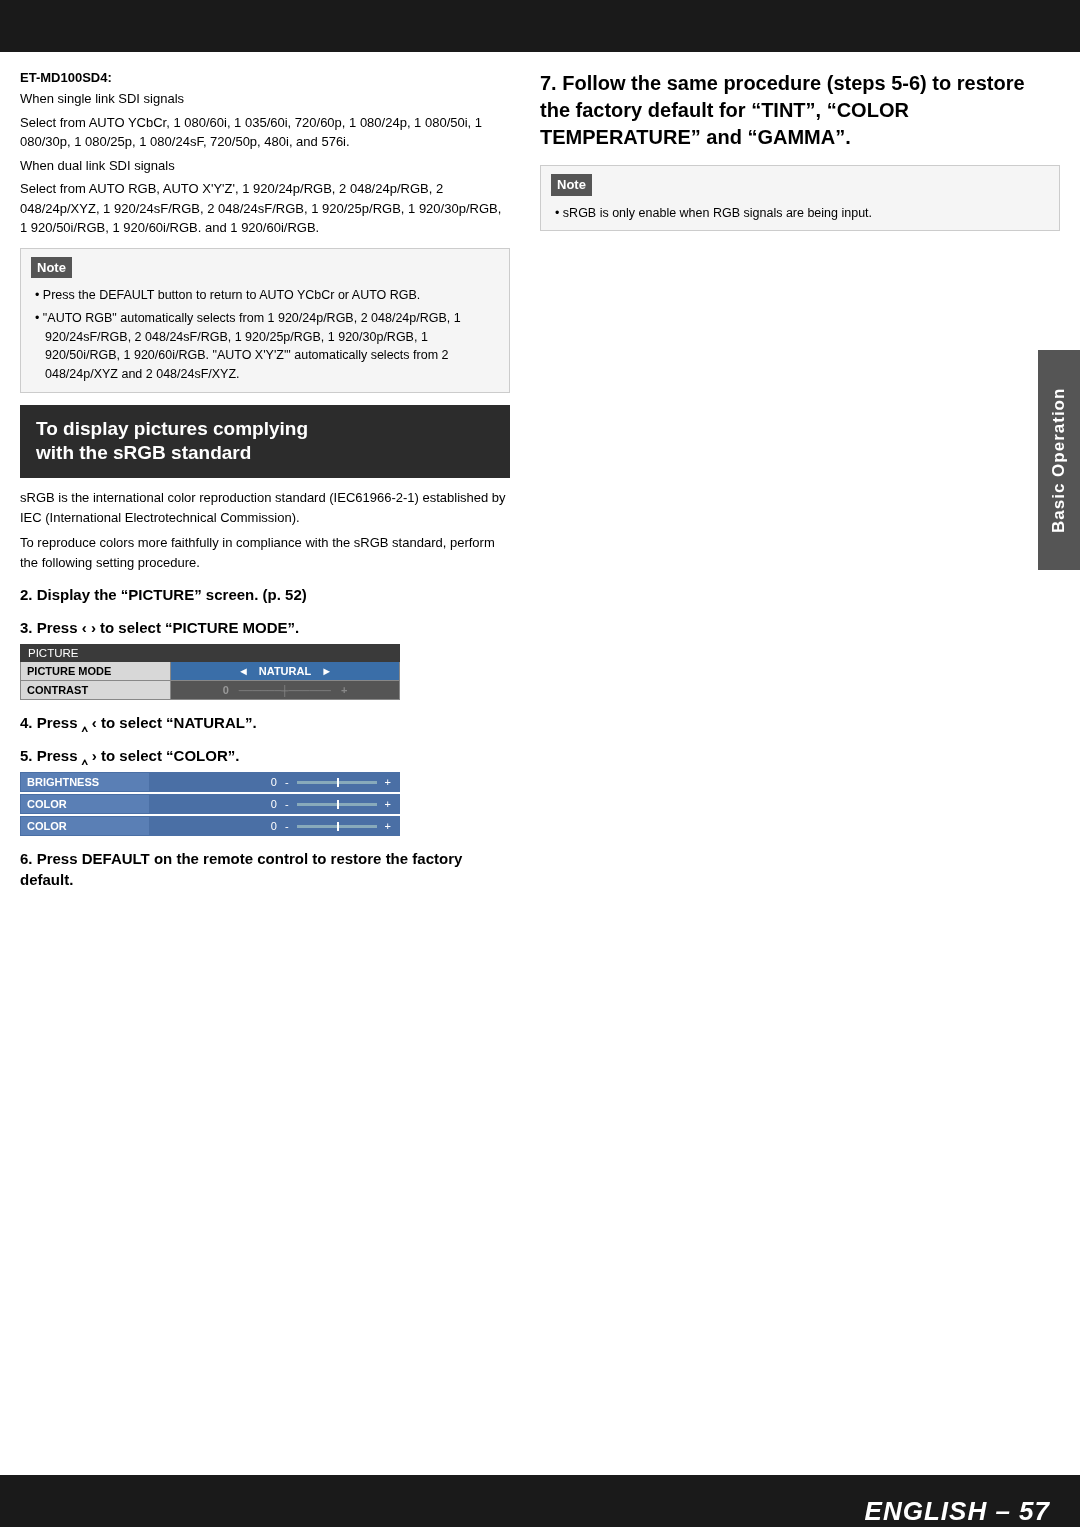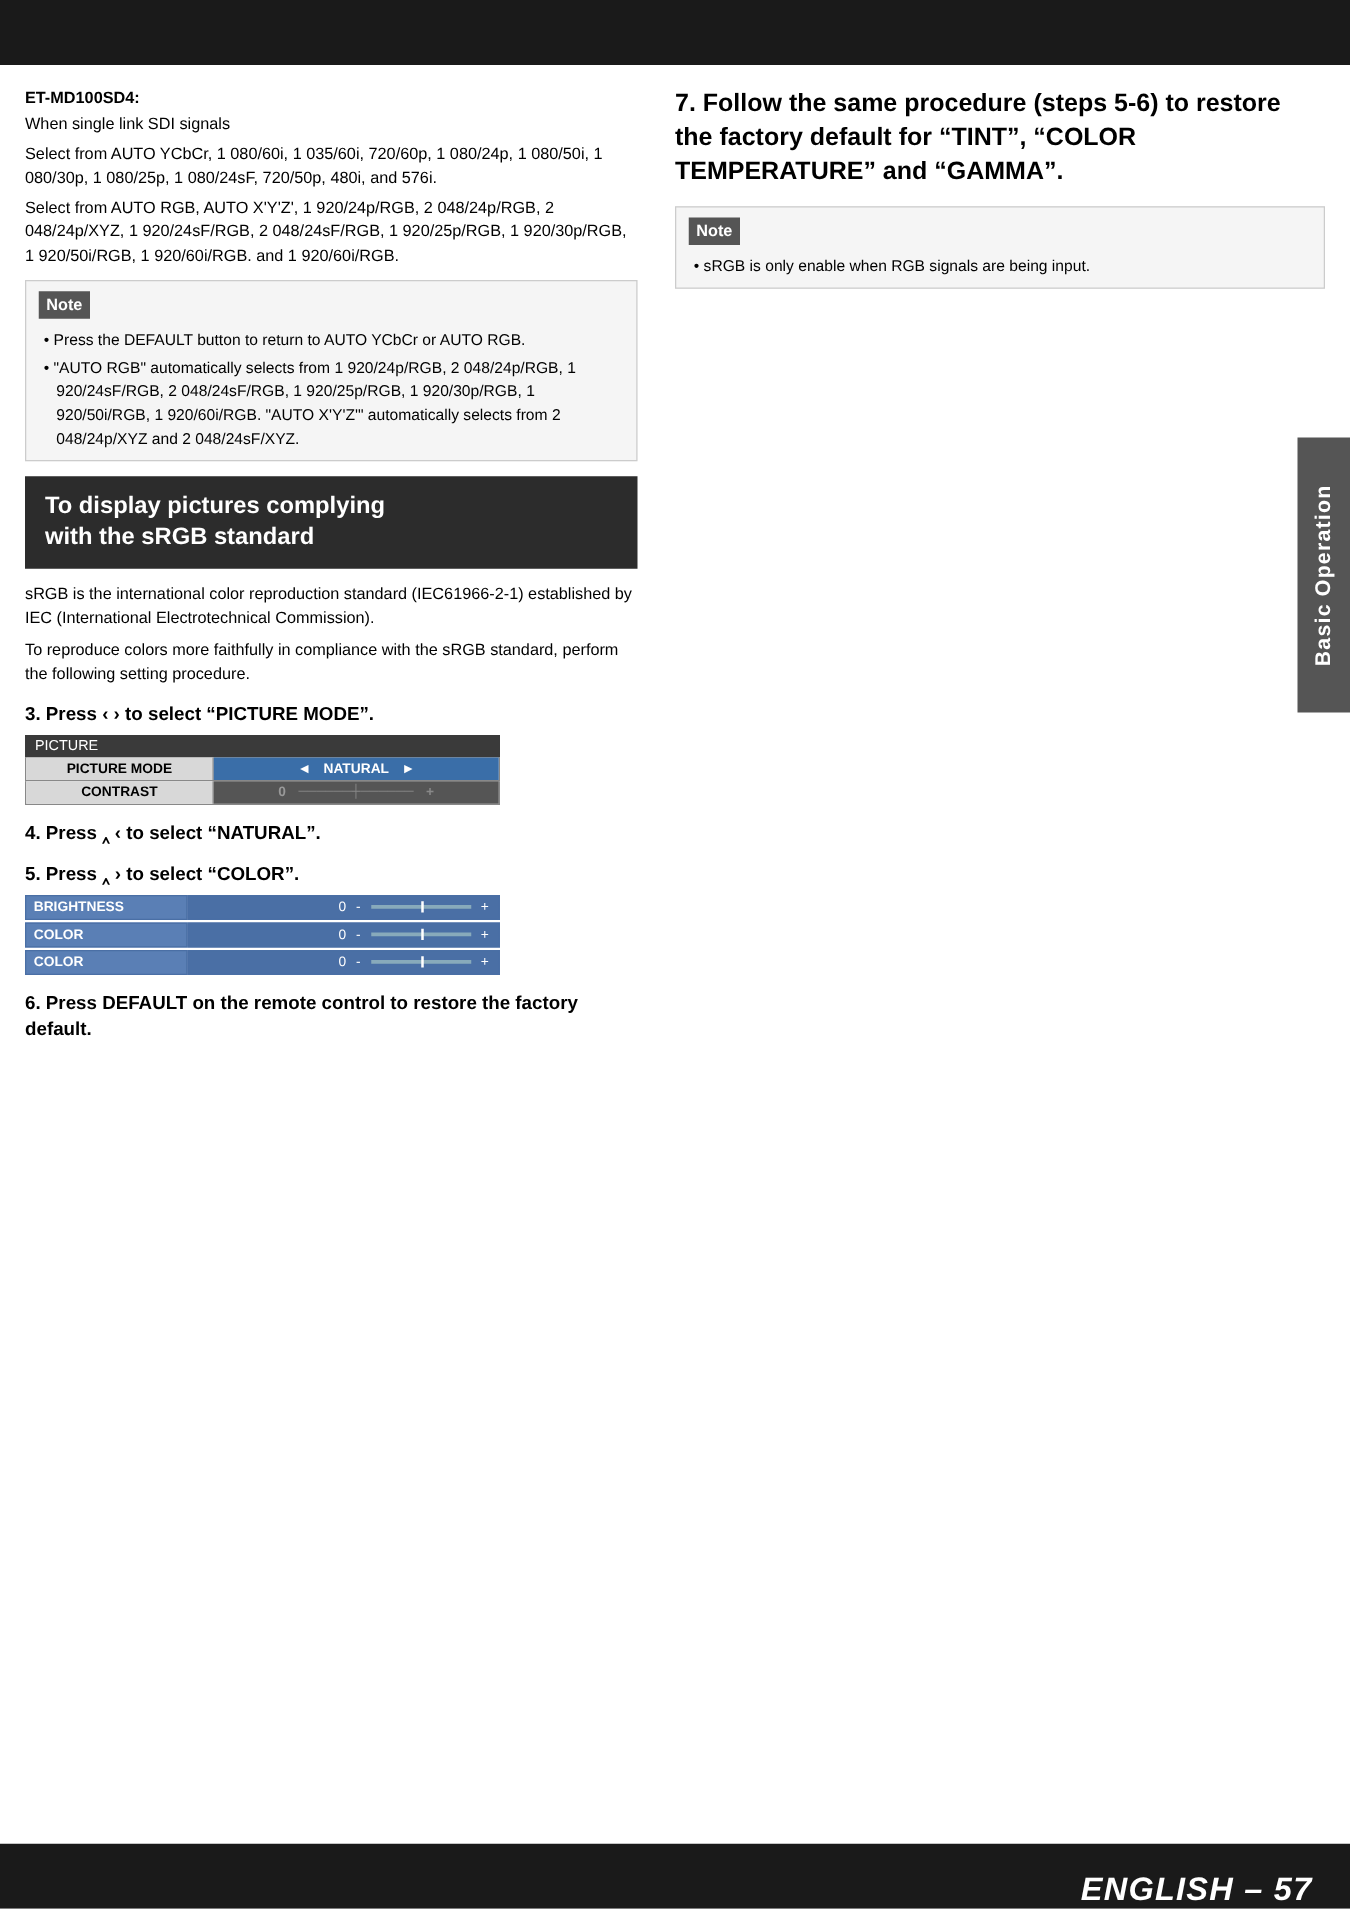--- a/index.html
+++ b/index.html
@@ -241,21 +241,20 @@
       background: #3a3a3a;
       color: #fff;
       padding: 3px 8px;
       font-size: 11.5px;
     }
 
     .pt-data-row {
       display: flex;
       border: 1px solid #888;
       border-top: none;
-      text-align: center;
     }
 
     .pt-cell-l {
       width: 150px;
       background: #d8d8d8;
       padding: 3px 6px;
       font-size: 11px;
       font-weight: bold;
       border-right: 1px solid #888;
       color: #000;
@@ -296,37 +295,39 @@
 
   <div class="top-bar"></div>
 
   <div class="main-content">
 
     <div class="left-col">
 
       <p class="model-label">ET-MD100SD4:</p>
       <p class="body-text">When single link SDI signals</p>
       <p class="body-text">Select from AUTO YCbCr, 1 080/60i, 1 035/60i, 720/60p, 1 080/24p, 1 080/50i, 1 080/30p, 1 080/25p, 1 080/24sF, 720/50p, 480i, and 576i.</p>
+      <p class="body-text">When dual link SDI signals</p>
       <p class="body-text">Select from AUTO RGB, AUTO X'Y'Z', 1 920/24p/RGB, 2 048/24p/RGB, 2 048/24p/XYZ, 1 920/24sF/RGB, 2 048/24sF/RGB, 1 920/25p/RGB, 1 920/30p/RGB, 1 920/50i/RGB, 1 920/60i/RGB. and 1 920/60i/RGB.</p>
 
       <div class="note-box">
         <span class="note-title">Note</span>
         <div class="note-item">Press the DEFAULT button to return to AUTO YCbCr or AUTO RGB.</div>
         <div class="note-item">"AUTO RGB" automatically selects from 1 920/24p/RGB, 2 048/24p/RGB, 1 920/24sF/RGB, 2 048/24sF/RGB, 1 920/25p/RGB, 1 920/30p/RGB, 1 920/50i/RGB, 1 920/60i/RGB. "AUTO X'Y'Z'" automatically selects from 2 048/24p/XYZ and 2 048/24sF/XYZ.</div>
       </div>
 
       <div class="section-header">
         <span>To display pictures complying</span><br>
         <span>with the sRGB standard</span>
       </div>
 
       <p class="intro-text">sRGB is the international color reproduction standard (IEC61966-2-1) established by IEC (International Electrotechnical Commission).</p>
       <p class="intro-text">To reproduce colors more faithfully in compliance with the sRGB standard, perform the following setting procedure.</p>
 
 
+      <p class="step-heading">2.  Display the “PICTURE” screen. (p. 52)</p>
 
       <p class="step-heading">3.  Press ‹ ›  to select “PICTURE MODE”.</p>
 
       <div class="picture-table-wrapper">
         <div class="pt-header-row">PICTURE</div>
         <div class="pt-data-row">
           <div class="pt-cell-l">PICTURE MODE</div>
           <div class="pt-cell-r blue-bg">
             <span>◄</span>
             <span>NATURAL</span>

